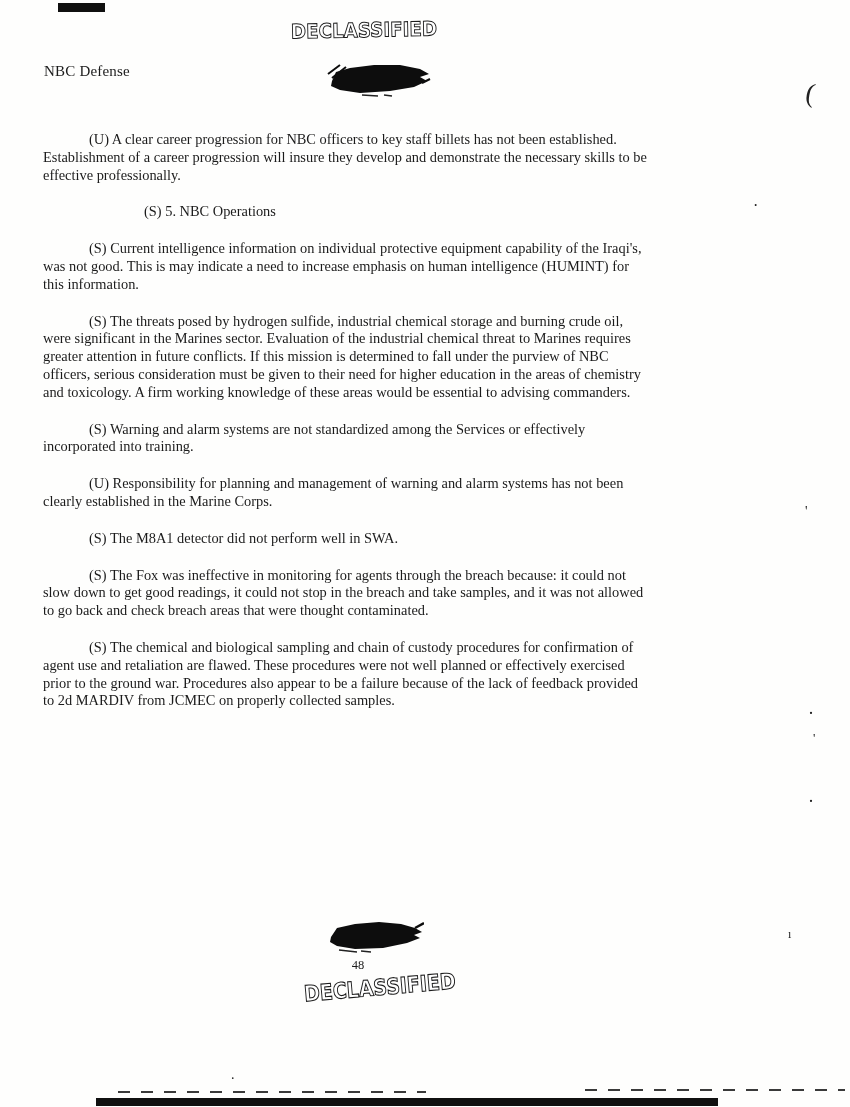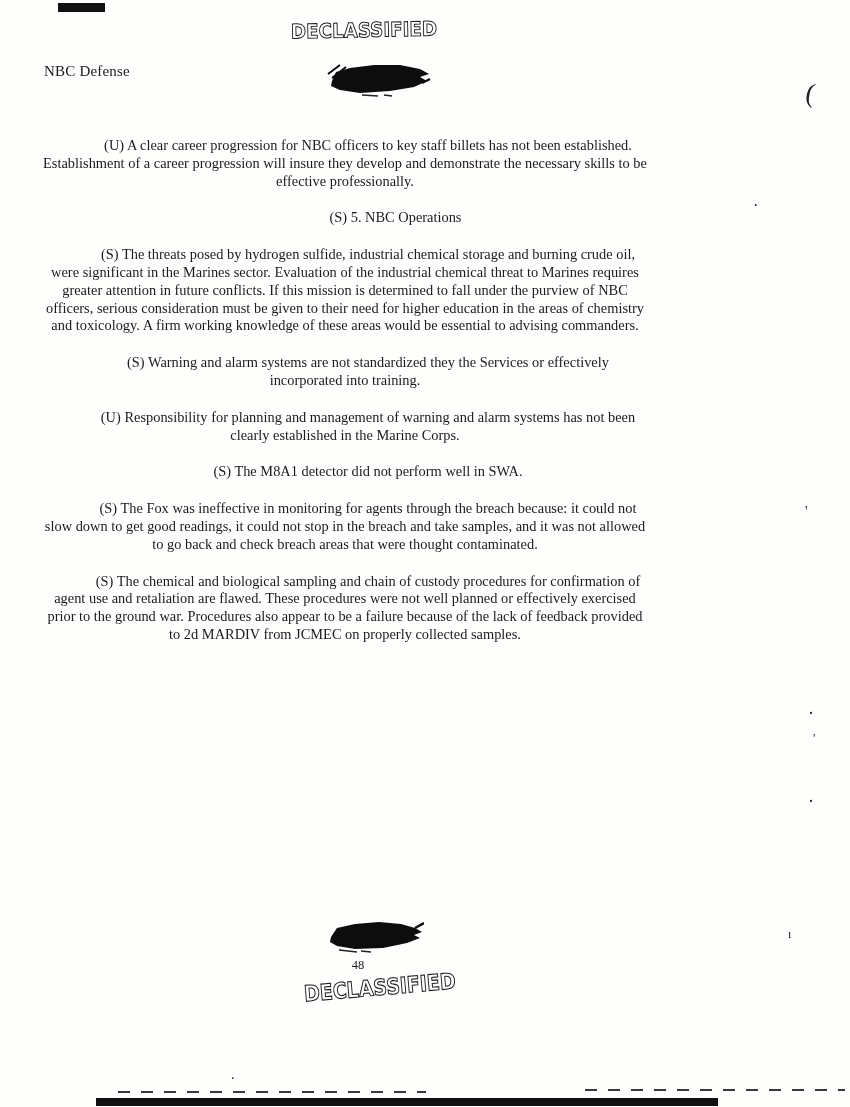--- a/index.html
+++ b/index.html
@@ -40,23 +40,23 @@
     font-size:15px;letter-spacing:0.2px;
   }
 
   
   .redaction{position:absolute;}
   .redaction-top{left:326px;top:61px;}
   .redaction-bottom{left:327px;top:919px;}
 
   
   .body-text{
-    position:absolute;left:43px;top:137px;width:604px;
+    position:absolute;left:43px;top:131px;width:604px;
     font-size:14.4px;line-height:17.8px;
-    text-align:center;
+    text-align:left;
   }
   .para{margin:0 0 19px 0;text-indent:46px;}
   .para.heading{text-indent:101px;}
 
   
   .page-number{
     position:absolute;left:328px;top:958px;width:60px;
     text-align:center;font-size:12.5px;
   }
 
@@ -96,22 +96,23 @@
       <path d="M2 13 L14 4 M6 17 L20 6 M96 22 L104 18" stroke="#0d0d0d" stroke-width="2" fill="none"></path>
       <path d="M36 34 L52 35 M58 34 L66 35" stroke="#222222" stroke-width="1.5" fill="none"></path>
     </svg>
   </div>
 
   <span class="artifact art-paren">(</span>
 
   <div class="body-text">
     <p class="para">(U) A clear career progression for NBC officers to key staff billets has not been established. Establishment of a career progression will insure they develop and demonstrate the necessary skills to be effective professionally.</p>
     <p class="para heading">(S) 5. NBC Operations</p>
+    <p class="para">(S) Current intelligence information on individual protective equipment capability of the Iraqi's, was not good. This is may indicate a need to increase emphasis on human intelligence (HUMINT) for this information.</p>
     <p class="para">(S) The threats posed by hydrogen sulfide, industrial chemical storage and burning crude oil, were significant in the Marines sector. Evaluation of the industrial chemical threat to Marines requires greater attention in future conflicts. If this mission is determined to fall under the purview of NBC officers, serious consideration must be given to their need for higher education in the areas of chemistry and toxicology. A firm working knowledge of these areas would be essential to advising commanders.</p>
-    <p class="para">(S) Warning and alarm systems are not standardized they the Services or effectively incorporated into training.</p>
+    <p class="para">(S) Warning and alarm systems are not standardized among the Services or effectively incorporated into training.</p>
     <p class="para">(U) Responsibility for planning and management of warning and alarm systems has not been clearly established in the Marine Corps.</p>
     <p class="para">(S) The M8A1 detector did not perform well in SWA.</p>
     <p class="para">(S) The Fox was ineffective in monitoring for agents through the breach because: it could not slow down to get good readings, it could not stop in the breach and take samples, and it was not allowed to go back and check breach areas that were thought contaminated.</p>
     <p class="para">(S) The chemical and biological sampling and chain of custody procedures for confirmation of agent use and retaliation are flawed. These procedures were not well planned or effectively exercised prior to the ground war. Procedures also appear to be a failure because of the lack of feedback provided to 2d MARDIV from JCMEC on properly collected samples.</p>
   </div>
 
   <span class="artifact art-dot1">·</span>
   <span class="artifact art-tick1">'</span>
   <span class="artifact art-dot2">·</span>
   <span class="artifact art-tick2">'</span>

